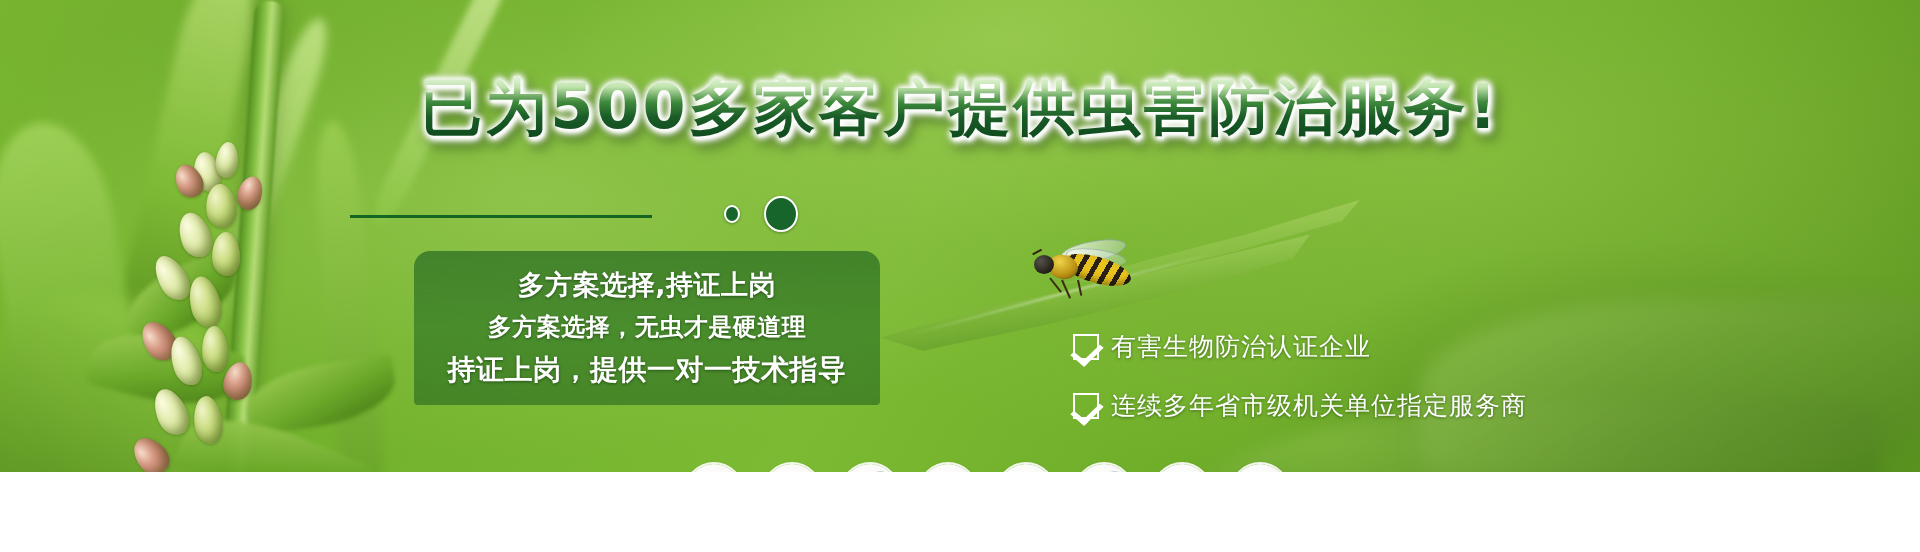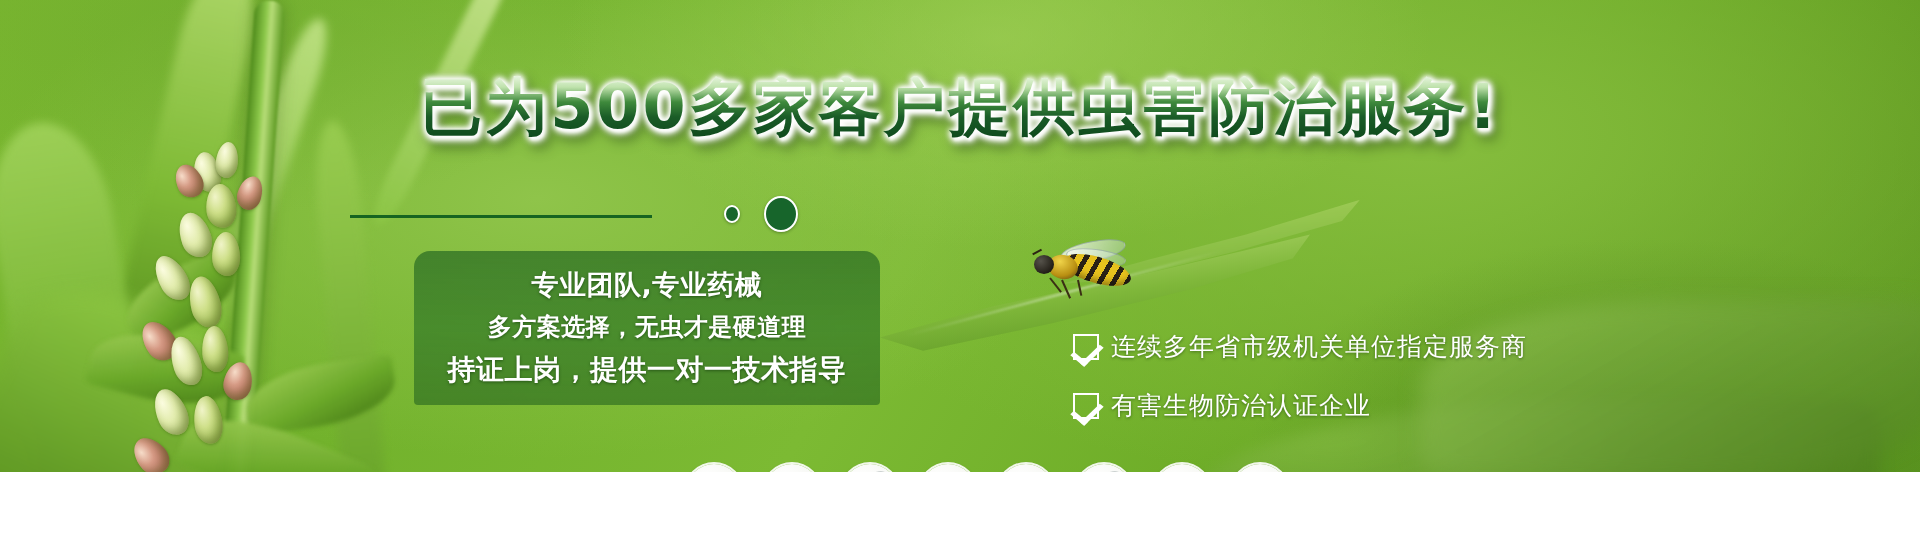--- a/index.html
+++ b/index.html
@@ -435,45 +435,45 @@
   <div class="dewline" style="left:900px; top:292px; width:330px; transform:rotate(-15deg);"></div>
 
   <div class="headline">已为500多家客户提供虫害防治服务!</div>
 
   <div class="divider"></div>
   <div class="dot d1"></div>
   <div class="dot d2"></div>
 
   <div class="panel"></div>
   <div class="panel-lines">
-    <div class="l1">专业团队,专业药械</div>
+    <div class="l1">多方案选择,持证上岗</div>
     <div class="l2">多方案选择，无虫才是硬道理</div>
     <div class="l3">持证上岗，提供一对一技术指导</div>
   </div>
 
   <div class="fly">
     <div class="wing w1"></div>
     <div class="wing w2"></div>
     <div class="abdomen"></div>
     <div class="thorax"></div>
     <div class="head"></div>
     <div class="ant"></div>
     <div class="leg g1"></div>
     <div class="leg g2"></div>
     <div class="leg g3"></div>
   </div>
 
   <div class="checks">
     <div class="check-row">
       <span class="check-box"></span>
-      <span class="check-label">连续多年省市级机关单位指定服务商</span>
+      <span class="check-label">有害生物防治认证企业</span>
     </div>
     <div class="check-row">
       <span class="check-box"></span>
-      <span class="check-label">有害生物防治认证企业</span>
+      <span class="check-label">连续多年省市级机关单位指定服务商</span>
     </div>
   </div>
 
   <div class="pests">
 
     <div class="pest p-mouse">
       <div class="body b1"></div>
         <div class="body b2"></div>
         <div class="body b3"></div>
       <div class="body b4"></div>

